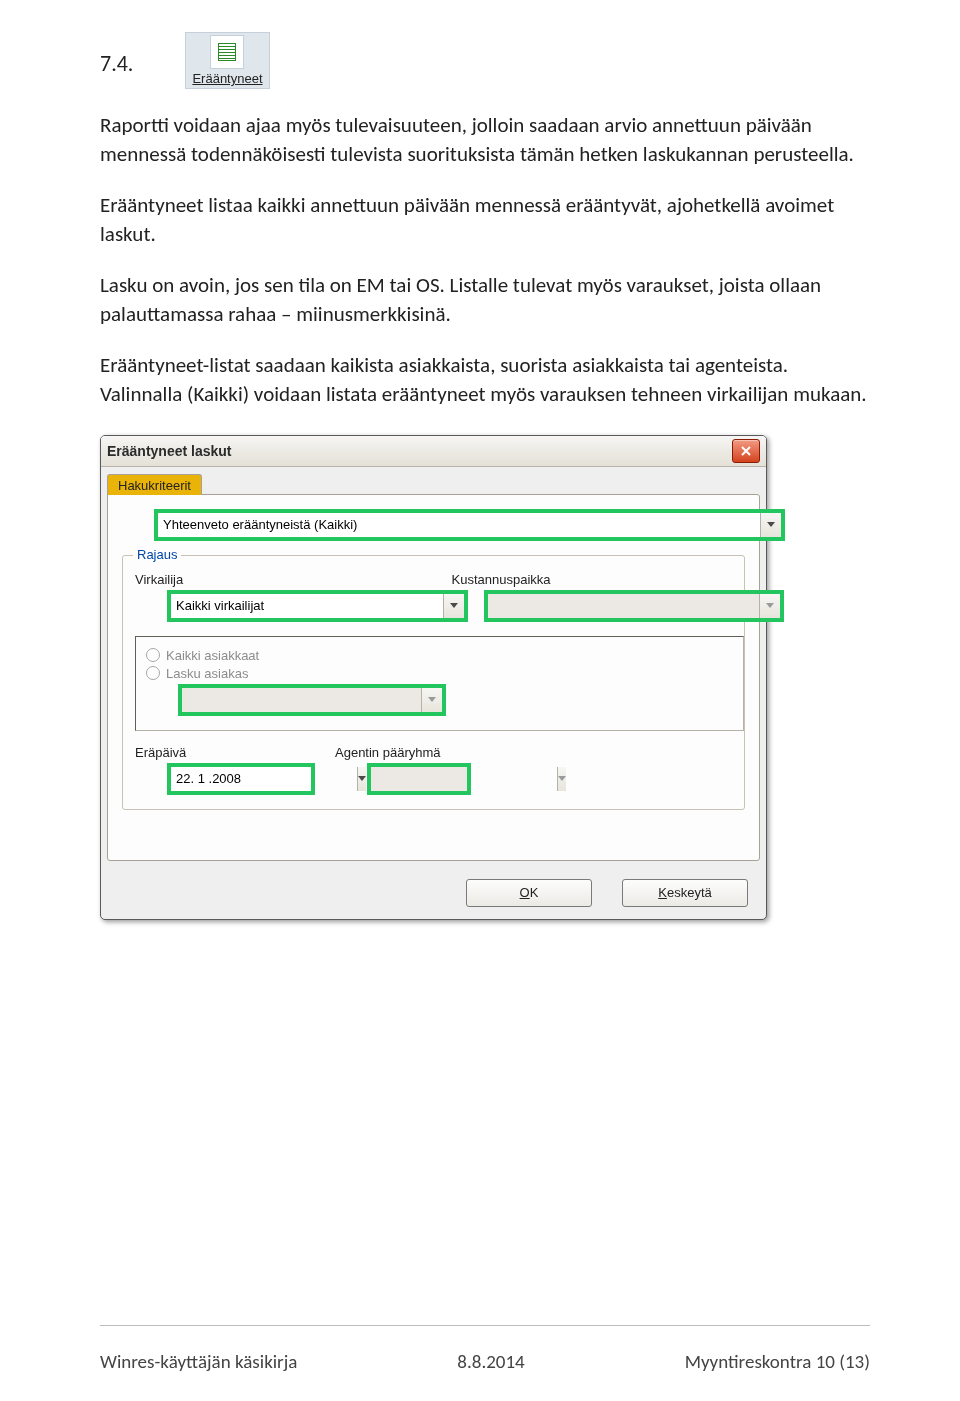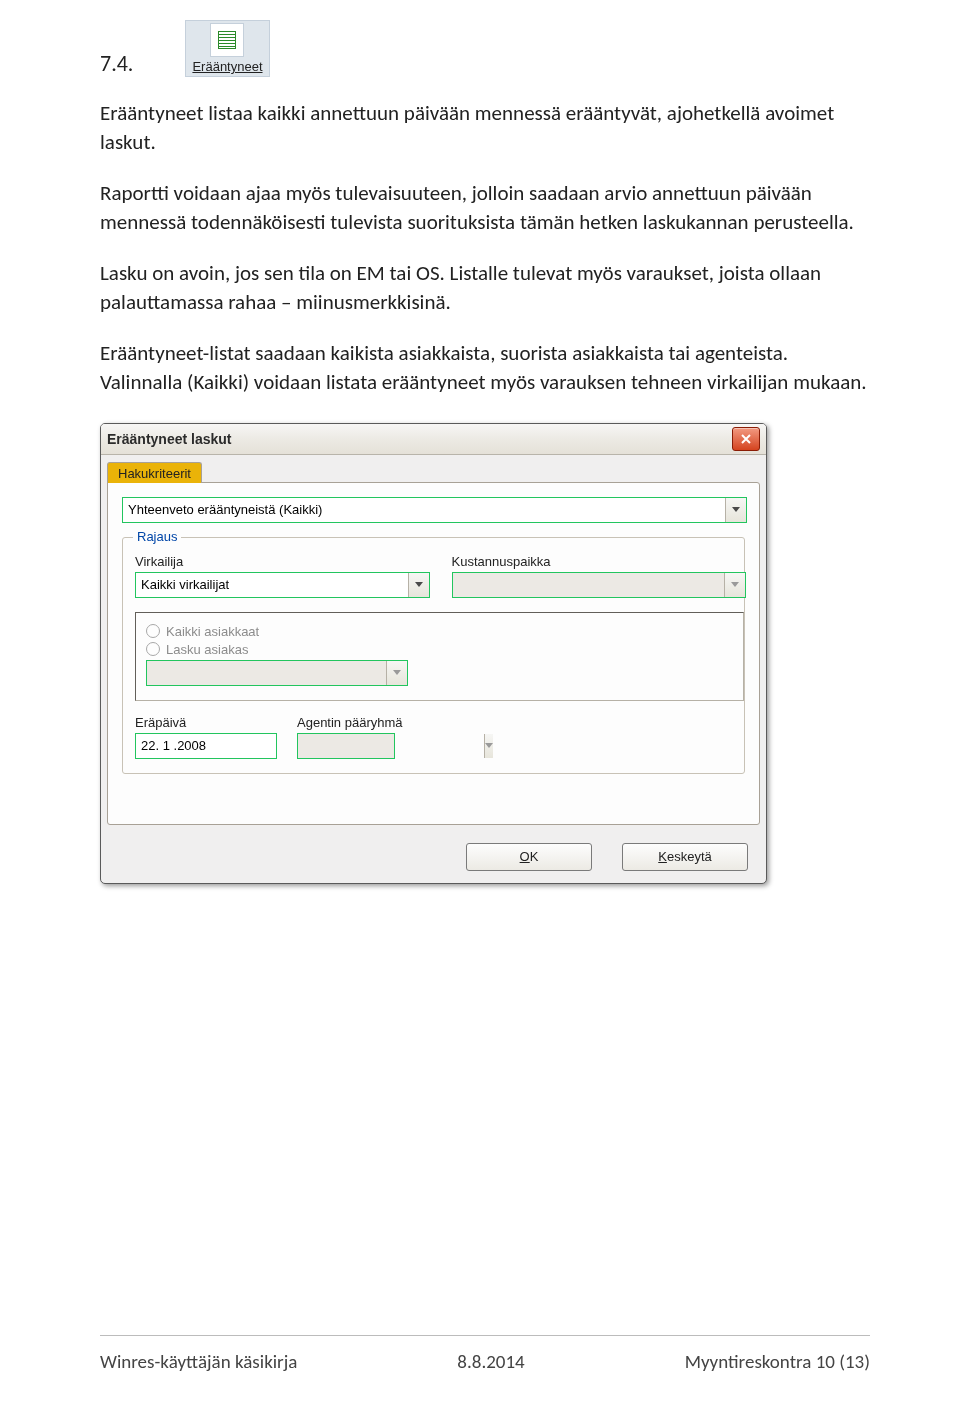--- a/index.html
+++ b/index.html
@@ -11,21 +11,21 @@
     background: #ffffff;
     color: #222;
     position: relative;
   }
   .page {
     padding: 0 90px 0 100px;
   }
   .section-num {
     font-size: 22px;
     margin-top: 50px;
-    margin-bottom: 0;
+    margin-bottom: 12px;
   }
   .toolbar-item {
     display: inline-block;
     background: #dfe6ec;
     border: 1px solid #c5d0db;
     padding: 2px 4px;
     position: relative;
     margin-left: 40px;
     vertical-align: top;
   }
@@ -108,22 +108,23 @@
     background: #fdfdfd;
     border: 1px solid #a8a196;
     margin: 0 6px 10px 6px;
     border-radius: 0 3px 3px 3px;
     padding: 14px 14px 50px 14px;
   }
   .combo {
     display: flex; align-items: stretch;
     height: 24px;
     background: #fff;
-    border: 1px solid #22c55e;
+    border: 4px solid #22c55e;
     width: 100%;
+    margin-left: 32px;
   }
   .combo.disabled { background: #ece9e4; color: #888; }
   .combo input {
     border: none; outline: none; flex: 1; padding: 0 5px;
     font-family: Tahoma, Arial, sans-serif; font-size: 13px;
     background: transparent;
   }
   .combo .arrow {
     width: 20px;
     background: linear-gradient(#f6f6f4,#e7e5db);
@@ -180,43 +181,43 @@
     padding: 0 12px;
   }
   .btn .u { text-decoration: underline; }
 
   
   .footer {
     position: absolute;
     left: 100px; right: 90px;
     bottom: 28px;
     border-top: 1px solid #bcbcbc;
-    padding-top: 14px;
+    padding-top: 24px;
     font-size: 19px;
     color: #444;
     display: flex;
     justify-content: space-between;
   }
 </style>
 </head>
 <body>
 
 <div class="page">
   <div class="section-row">
     <div class="section-num">7.4.</div>
     <div class="toolbar-item">
       <div class="icon-box">
           <div class="icon-lines"></div>
         </div>
       <div class="ti-label"><span style="text-decoration:underline">Erääntyneet</span></div>
     </div>
   </div>
 
+  <p class="body-text">Raportti voidaan ajaa myös tulevaisuuteen, jolloin saadaan arvio annettuun päivään mennessä todennäköisesti tulevista suorituksista tämän hetken laskukannan perusteella.</p>
   <p class="body-text">Erääntyneet listaa kaikki annettuun päivään mennessä erääntyvät, ajohetkellä avoimet laskut.</p>
-  <p class="body-text">Raportti voidaan ajaa myös tulevaisuuteen, jolloin saadaan arvio annettuun päivään mennessä todennäköisesti tulevista suorituksista tämän hetken laskukannan perusteella.</p>
   <p class="body-text">Lasku on avoin, jos sen tila on EM tai OS. Listalle tulevat myös varaukset, joista ollaan palauttamassa rahaa – miinusmerkkisinä.</p>
   <p class="body-text">Erääntyneet-listat saadaan kaikista asiakkaista, suorista asiakkaista tai agenteista. Valinnalla (Kaikki) voidaan listata erääntyneet myös varauksen tehneen virkailijan mukaan.</p>
 
   <div class="dialog">
     <div class="titlebar">
       <span class="title">Erääntyneet laskut</span>
       <div class="close-btn">
         <svg width="12" height="12" viewBox="0 0 12 12">
             <path d="M2 2 L10 10 M10 2 L2 10" stroke="#fff" stroke-width="2"></path>
           </svg>

